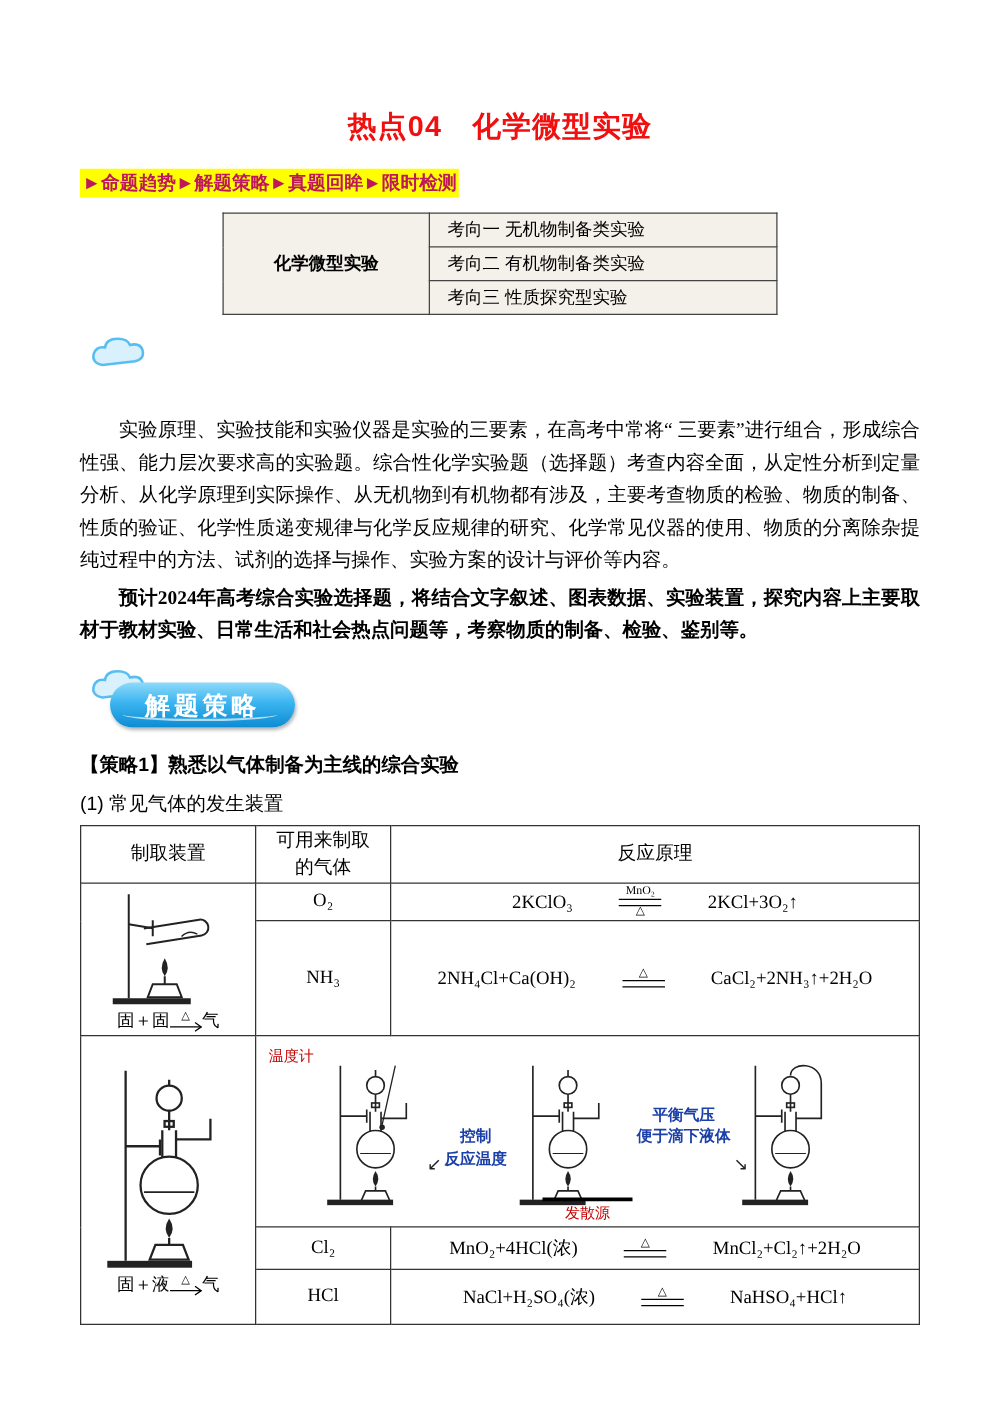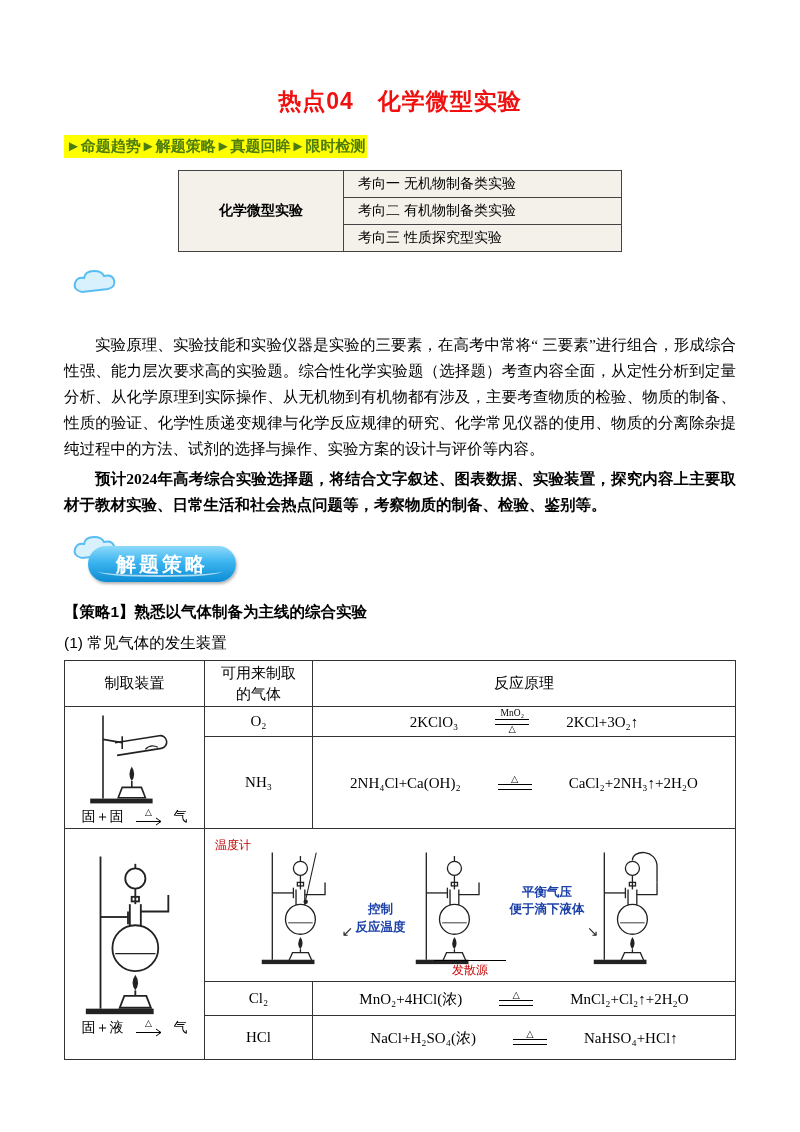--- a/index.html
+++ b/index.html
@@ -3,21 +3,21 @@
 <meta charset="utf-8">
 <style>
   html,body{margin:0;padding:0;background:#ffffff;}
   .page{position:relative;width:800px;height:1132px;box-sizing:border-box;
         padding:86px 64px 30px;font-family:"Liberation Serif","DejaVu Serif",serif;color:#000;overflow:hidden;}
 
   
   .doc-title{margin:0 0 18px;text-align:center;color:#f01010;font-size:23px;font-weight:bold;
              font-family:Liberation Sans, sans-serif;letter-spacing:1px;}
   .nav-line{margin:0 0 12px;}
-  .nav-highlight{display:inline-block;background:#ffff00;color:#4d7c0f;font-weight:bold;font-size:15px;
+  .nav-highlight{display:inline-block;background:#ffff00;color:#be185d;font-weight:bold;font-size:15px;
                  font-family:"Liberation Sans","DejaVu Sans",sans-serif;padding:2px 2px;}
 
   
   .ov-table{border-collapse:collapse;margin:0 auto;background:#f4f1ea;}
   .ov-table td{border:1px solid #444;font-size:14px;height:24px;}
   .ov-topic{width:162px;text-align:center;font-weight:bold;font-size:15px;
             font-family:"Liberation Sans","DejaVu Sans",sans-serif;}
   .ov-item{width:262px;padding-left:14px;}
   .ov-item .ov-text{margin-left:4px;}
 
@@ -44,21 +44,21 @@
   
   .gas-table{border-collapse:collapse;width:100%;table-layout:fixed;}
   .gas-table th,.gas-table td{border:1px solid #333;font-size:15px;text-align:center;
                               vertical-align:middle;padding:2px;}
   .gas-table th{font-weight:normal;white-space:pre-line;line-height:1.35;}
   tr.h46{height:46px;} tr.h30{height:30px;} tr.h92{height:92px;}
   tr.h138{height:138px;} tr.h34{height:34px;} tr.h44{height:44px;}
 
   .apparatus-cell{vertical-align:middle;}
   .apparatus{display:flex;flex-direction:column;align-items:center;justify-content:center;gap:3px;}
-  .apparatus-caption{display:flex;align-items:center;justify-content:center;gap:12px;font-size:14px;}
+  .apparatus-caption{display:flex;align-items:center;justify-content:center;gap:0;font-size:14px;}
 
   .arrow-cond{display:inline-flex;flex-direction:column;align-items:center;line-height:1;}
   .ac-top{font-size:9px;line-height:1;}
 
   
   .eq{display:inline-flex;align-items:center;line-height:1.2;gap:33px;}
   .cond{display:inline-flex;flex-direction:column;align-items:center;line-height:1;margin:0 4px;}
   .cond-top,.cond-bottom{font-size:9.5px;line-height:1;padding:0 2px;}
   .cond-bottom:empty{display:none;}
   .cond-line{height:4px;border-top:1px solid #000;border-bottom:1px solid #000;
@@ -70,21 +70,21 @@
   .fig-note{position:relative;align-self:center;margin-top:6px;white-space:pre-line;text-align:center;
             color:#1a3fa8;font-weight:bold;font-size:12.5px;line-height:1.4;
             font-family:"Liberation Sans","DejaVu Sans",sans-serif;}
   .note-arrow{position:absolute;color:#222;font-size:14px;font-weight:normal;}
   .note-arrow.la{left:-14px;bottom:-6px;}
   .note-arrow.ra{right:-14px;bottom:-6px;}
   .fig-label{position:absolute;font-size:12px;color:#c40000;
              font-family:"Liberation Sans","DejaVu Sans",sans-serif;}
   .fig-label.thermo{left:8px;top:6px;}
   .fig-label.source{left:50%;bottom:0;transform:translateX(-50%);
-                    border-top:1px solid #000000;padding:1px 18px 0;}
+                    border-top:3px solid #000000;padding:1px 18px 0;}
 </style>
 </head>
 <body>
 
 <div class="page">
 
   <h1 class="doc-title">热点04　化学微型实验</h1>
 
   <div class="nav-line">
     <span class="nav-highlight">►命题趋势►解题策略►真题回眸►限时检测</span>

